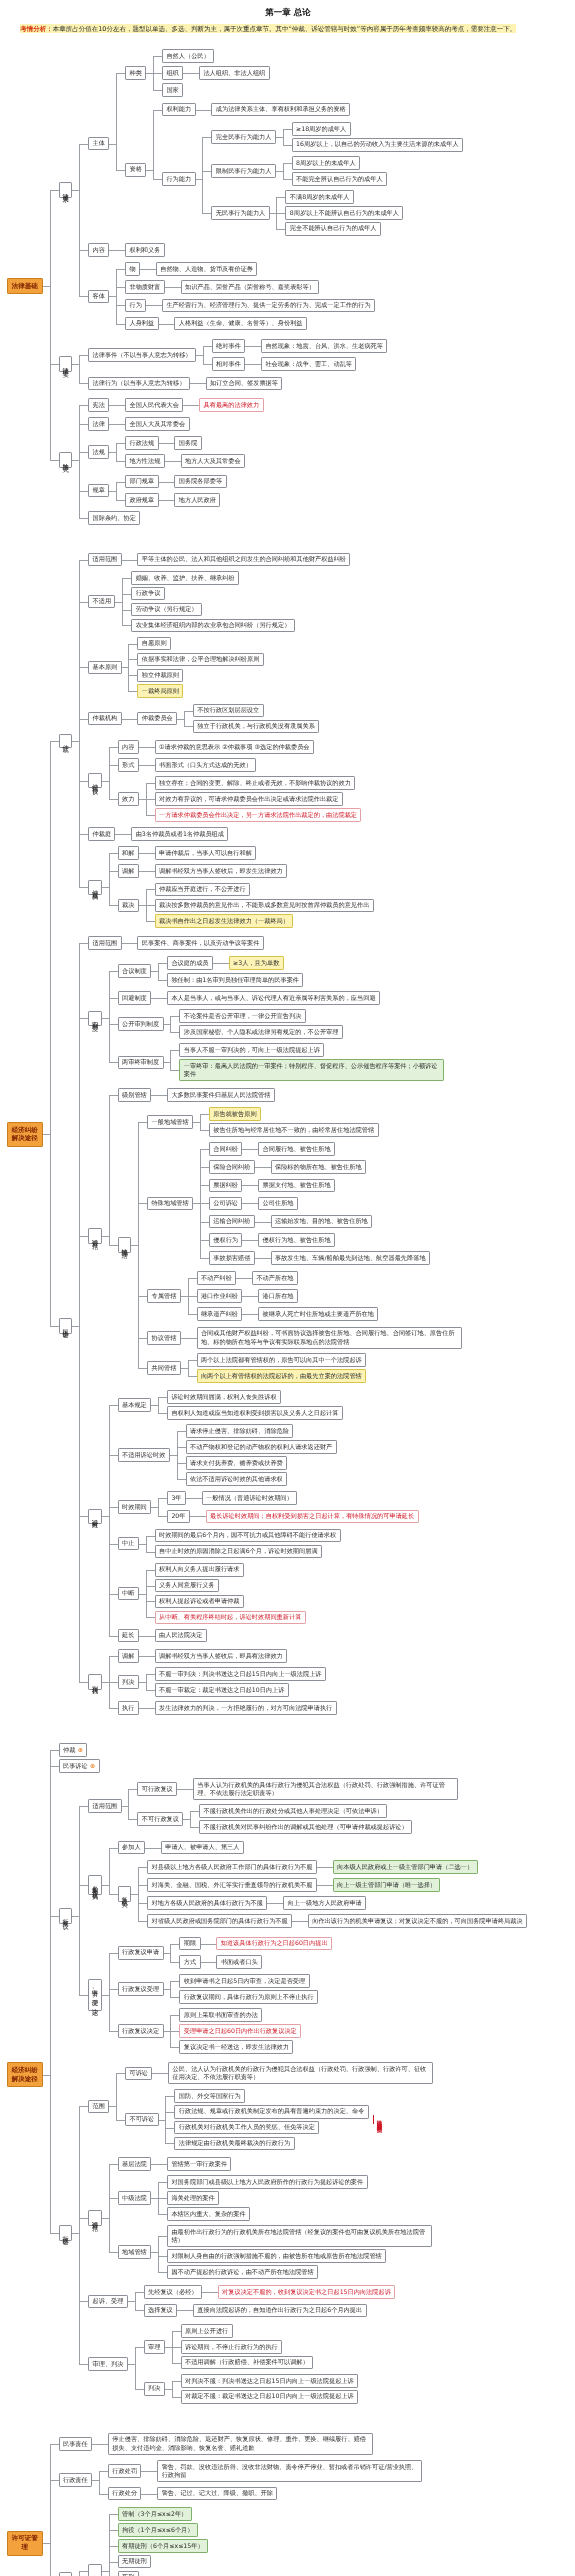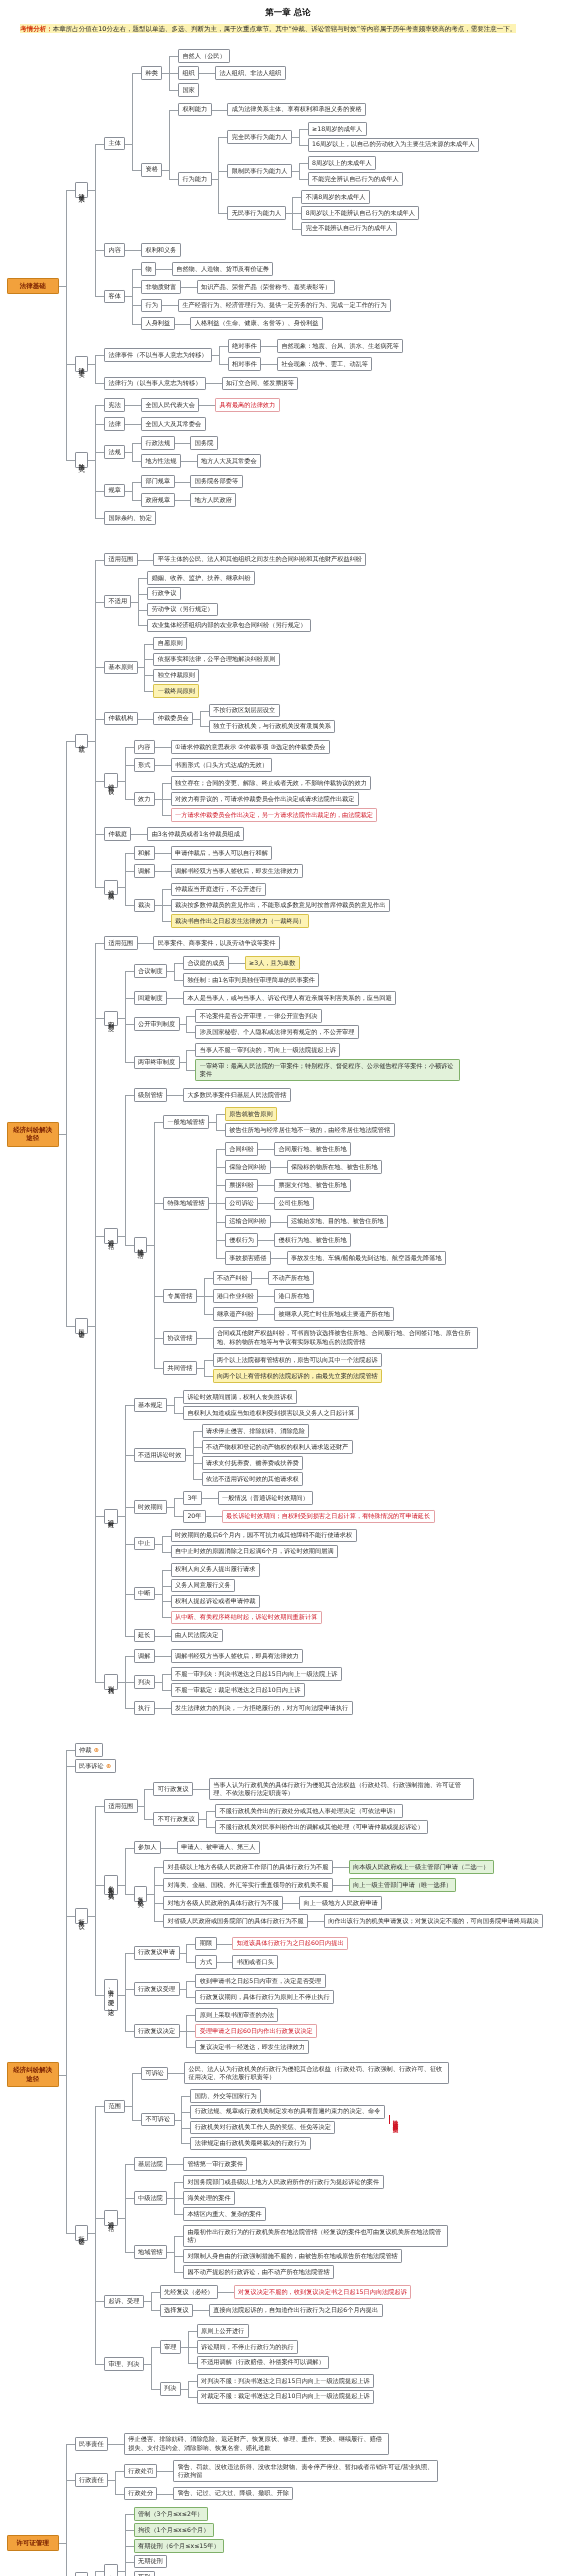--- a/index.html
+++ b/index.html
@@ -35,21 +35,21 @@
   .branch:first-child::before{top:50%;}
   .branch:last-child::before{bottom:50%;}
   .branch:only-child::before{content:none;}
   .branch::after{content:"";position:absolute;left:0;top:50%;width:9px;height:0.6px;background:var(--line);}
   .label{
     border:0.6px solid #8a8f98;background:#fff;padding:1.7px 3.4px;font-size:6.2px;
     line-height:1.35;border-radius:1.1px;max-width:265px;box-sizing:border-box;
   }
   .label.section{
     background:var(--section-bg);border-color:var(--section-border);color:var(--section-text);
-    font-weight:bold;width:52px;text-align:center;padding:2.8px 2.3px;font-size:6.5px;
+    font-weight:bold;width:36px;text-align:center;padding:2.8px 2.3px;font-size:6.5px;
   }
   .label.v{
     writing-mode:vertical-rl;text-orientation:upright;letter-spacing:1.1px;
     padding:4.5px 1.7px;max-width:none;
   }
   .label.red{color:var(--red);border-color:#e4a0a4;}
   .label.green{background:var(--green-bg);border-color:var(--green-border);}
   .label.yellow{background:var(--yellow-bg);border-color:var(--yellow-border);}
   .expicon{color:#e8882d;margin-left:2.3px;font-weight:bold;}
   .sidenote{

